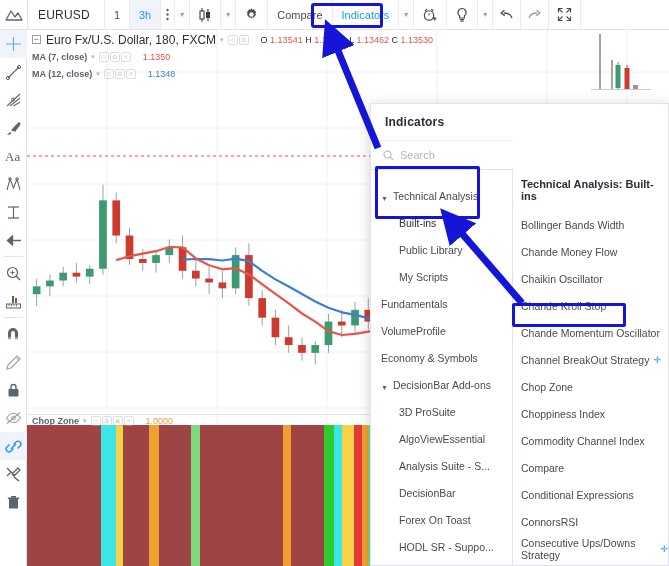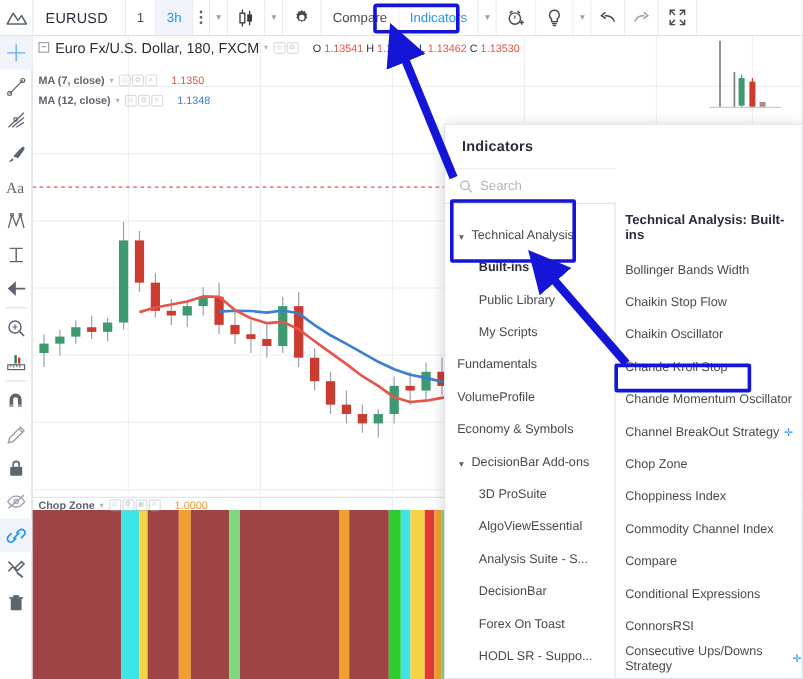--- a/index.html
+++ b/index.html
@@ -101,21 +101,21 @@
   .dlg-title { font-size:12px; color:#2a2e39; font-weight:bold; letter-spacing:.2px; }
   .dlg-search { height:30px; border-bottom:1px solid #e0e3eb; border-top:1px solid #f0f0f0;
                 display:flex; align-items:center; padding:12px 12px; width:142px; }
   .dlg-searchtxt { font-size:11px; color:#b2b5be; margin-left:6px; }
   .dlg-body { flex:1; display:flex; overflow:hidden; }
   .dlg-left { width:142px; border-right:1px solid #e0e3eb; padding-top:5px; overflow:hidden; }
   .dlg-right { flex:1; padding-top:5px; overflow:hidden; }
   .cat { height:27px; display:flex; align-items:flex-end; font-size:10.5px; color:#4a4a4a; padding-left:10px; }
   .cat .tri { color:#5c6470; font-size:7px; margin-right:5px; }
   .cat.indent { padding-left:28px; }
-  .cat.sel { font-weight:bold; color:#2a2e39; }
+  .cat.sel { font-weight:normal; color:#2a2e39; }
   .rhead { font-size:11px; color:#2a2e39; font-weight:bold; padding:3px 0 9px 8px; }
   .ind { height:27px; display:flex; align-items:center; font-size:10.5px; color:#4a4a4a; padding-left:8px; }
   .ind .plus { color:#2196f3; font-size:9px; margin-left:4px; }
 
   
   .hl-builtins { position:absolute; left:375px; top:166px; width:105px; height:53px;
                  border:3px solid #1515d8; border-radius:2px; z-index:30; pointer-events:none; }
   .hl-chop { position:absolute; left:512px; top:303px; width:114px; height:24px;
              border:3px solid #1515d8; border-radius:2px; z-index:30; pointer-events:none; }
 
@@ -459,21 +459,21 @@
           <span>O</span>
           <b>1.13541</b>
           <span>H</span>
           <b>1.13551</b>
           <span>L</span>
           <b>1.13462</b>
           <span>C</span>
           <b>1.13530</b>
         </span>
       </div>
-      <div class="lg-row" style="margin-top:12px;">
+      <div class="lg-row" style="margin-top:2px;">
         <span class="lg-sub">MA (7, close)</span>
         <span class="lg-caret">▾</span>
         <span class="lg-btns">
           <span class="lg-btn">◎</span>
           <span class="lg-btn">✿</span>
           <span class="lg-btn">✕</span>
         </span>
         <span class="lg-val" style="color:#e8544a;">1.1350</span>
       </div>
       <div class="lg-row" style="margin-top:2px;">
@@ -595,21 +595,21 @@
             <span>Jurik Research</span>
           </div>
         </div>
     <div class="dlg-right">
       <div class="rhead">Technical Analysis: Built-ins</div>
       <div id="ind-list">
             <div class="ind">
               <span>Bollinger Bands Width</span>
             </div>
             <div class="ind">
-              <span>Chaikin Stop Flow</span>
+              <span>Chande Money Flow</span>
             </div>
             <div class="ind">
               <span>Chaikin Oscillator</span>
             </div>
             <div class="ind">
               <span>Chande Kroll Stop</span>
             </div>
             <div class="ind">
               <span>Chande Momentum Oscillator</span>
             </div>

